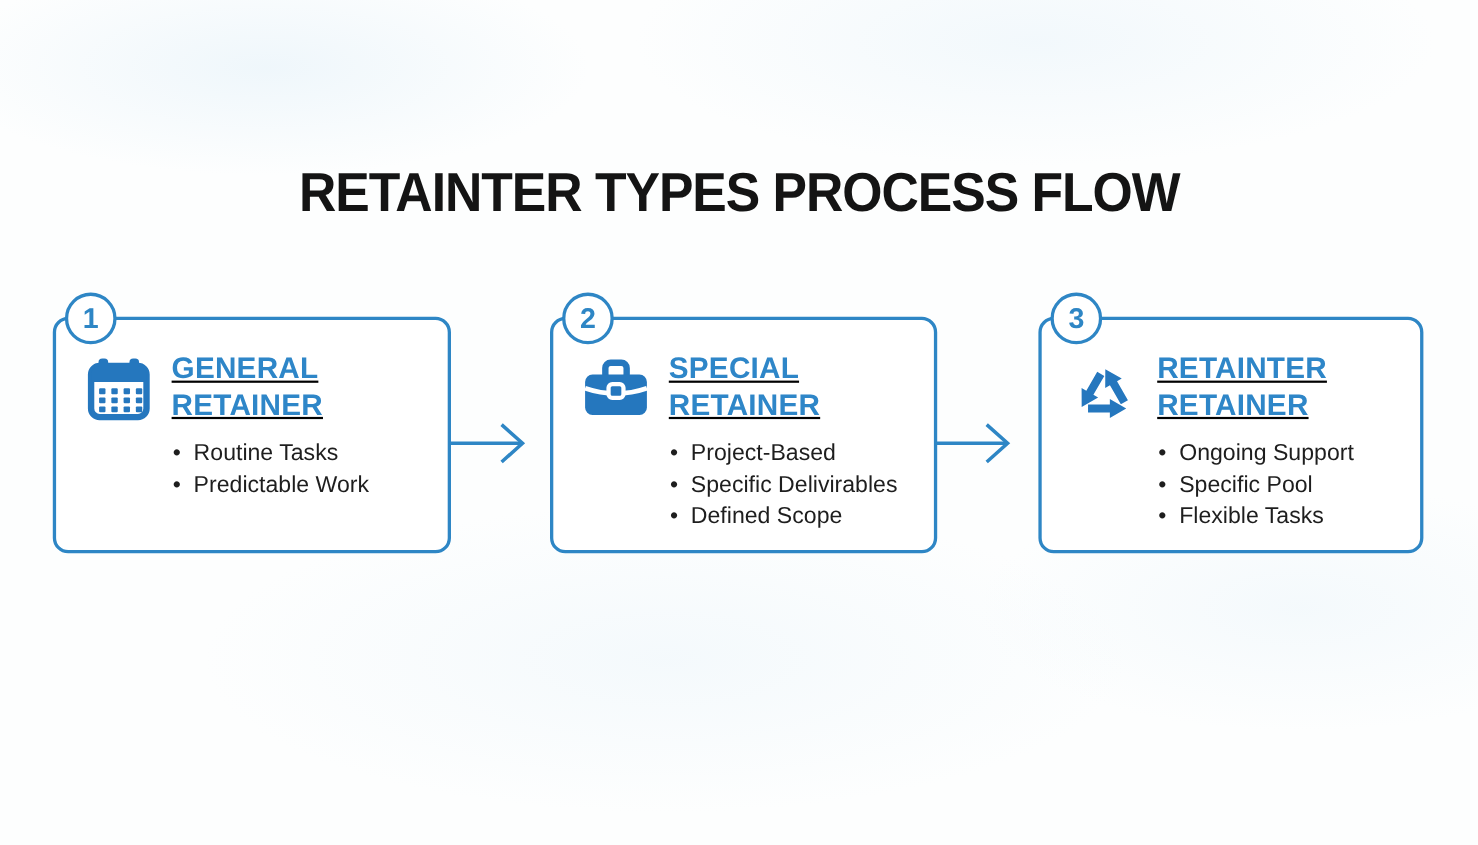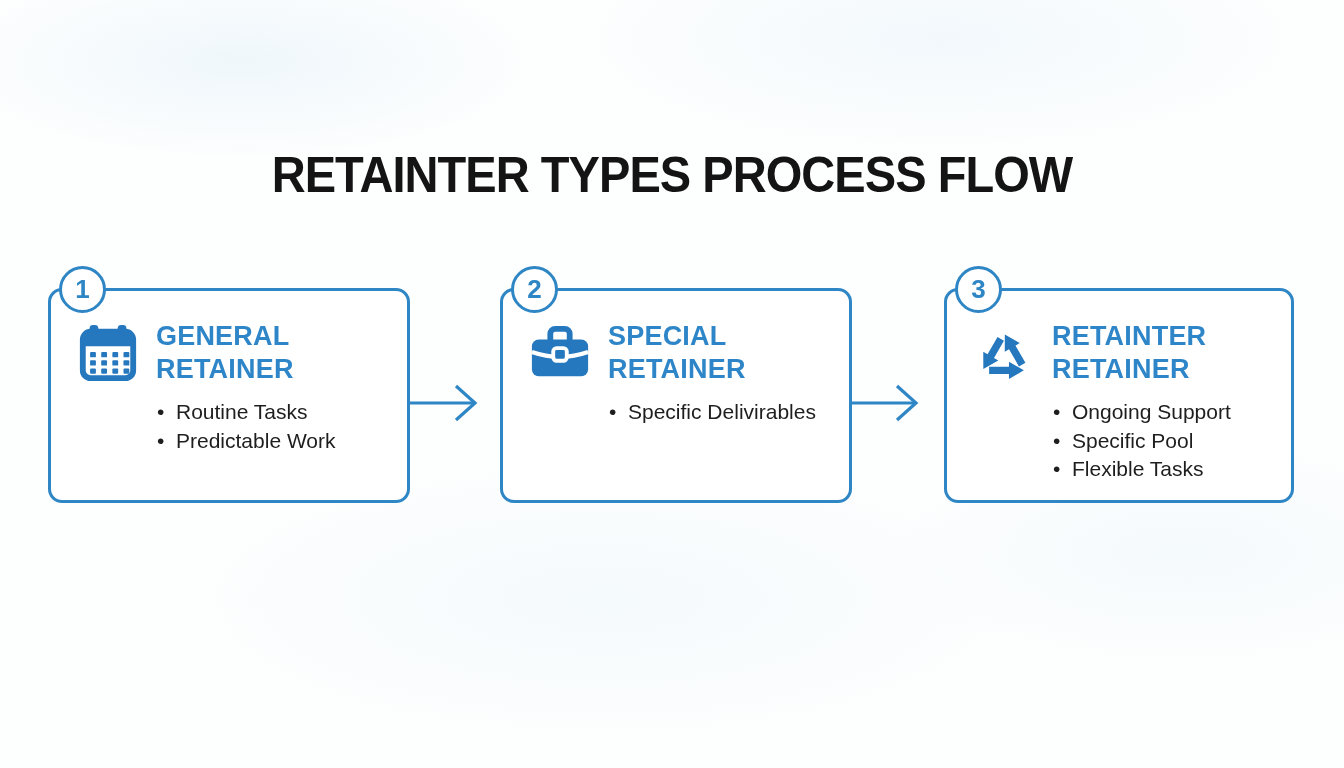--- a/index.html
+++ b/index.html
@@ -56,24 +56,25 @@
     width:47px;height:47px;
     background:#fff;
     border:3px solid var(--color-accent,#2E86C5);
     border-radius:50%;
     display:flex;align-items:center;justify-content:center;
     font-size:26px;font-weight:bold;
     color:var(--color-accent,#2E86C5);
   }
   .card-header{
     display:flex;
-    align-items:center;
+    align-items:flex-end;
     gap:17px;
     margin:30px 0 0 26px;
     height:64px;
+    text-decoration:underline;
   }
   .icon-wrap{width:62px;height:62px;flex:0 0 62px;display:flex;align-items:center;justify-content:center;}
   .icon-wrap svg{width:62px;height:62px;display:block;}
   .step-title{
     font-size:27px;
     font-weight:bold;
     line-height:33px;
     letter-spacing:.2px;
     color:var(--color-heading,#2E86C8);
   }
@@ -160,21 +161,23 @@
         <path d="M3 31 Q32 41 61 31" fill="none" stroke="#fff" stroke-width="4.5"></path>
         <rect x="25" y="27" width="14" height="13" rx="3.5" fill="var(--color-icon,#2577BE)" stroke="#fff" stroke-width="4"></rect>
       </svg>
     </span>
     <h2 class="step-title">
         <span>SPECIAL</span>
         <span>RETAINER</span>
       </h2>
   </div>
   <ul class="bullets">
+    <li>Project-Based</li>
     <li>Specific Delivirables</li>
+    <li>Defined Scope</li>
   </ul>
 </section>
 
 <div class="flow-arrow a2">
   <svg viewBox="0 0 78 44" width="78" height="44">
     <line x1="1" y1="22" x2="66" y2="22" stroke="var(--color-accent,#2E86C5)" stroke-width="3.2"></line>
     <polyline points="48,5 67,22 48,39" fill="none" stroke="var(--color-accent,#2E86C5)" stroke-width="3.2"></polyline>
   </svg>
 </div>
 

